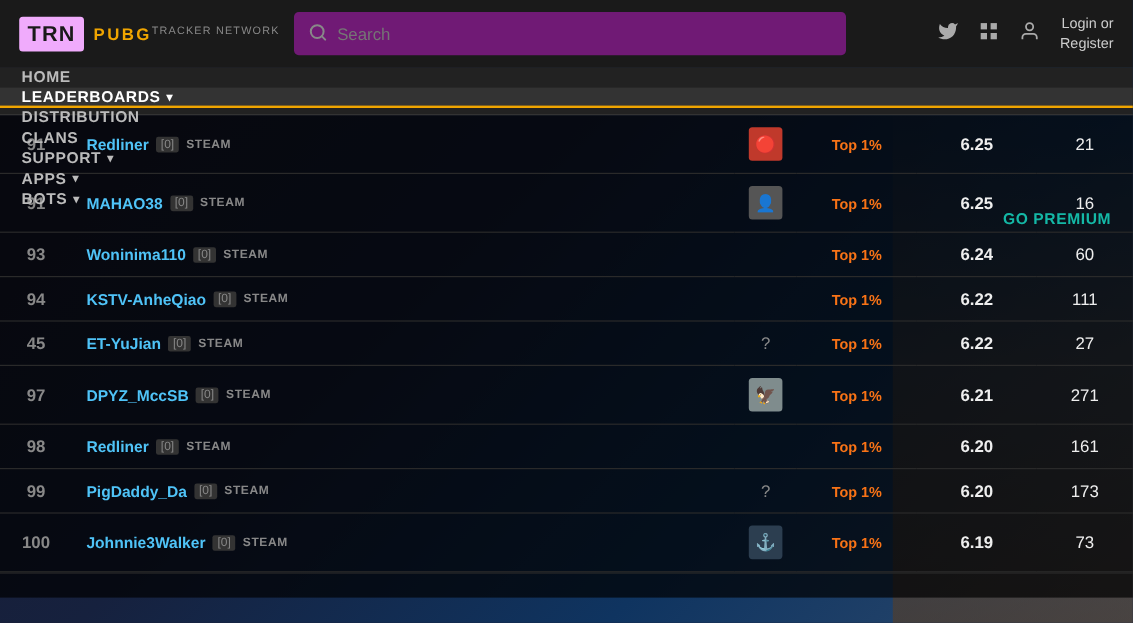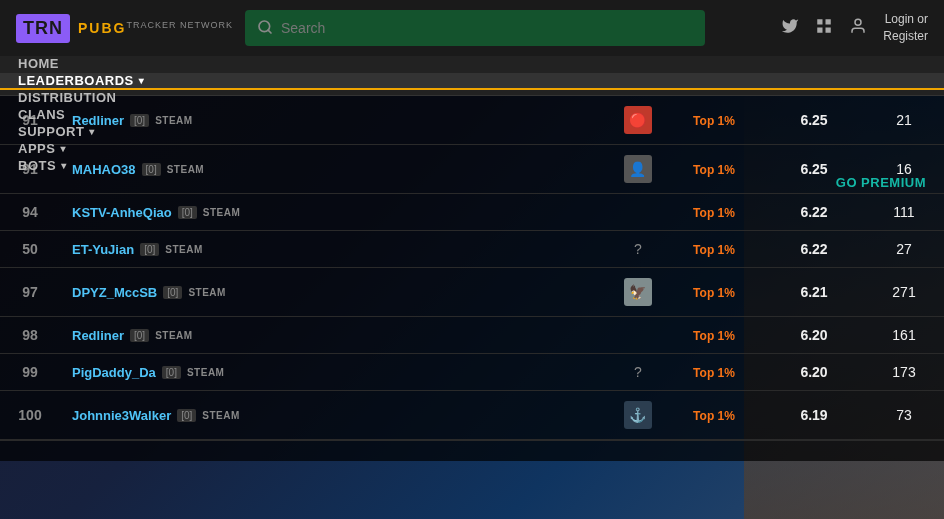--- a/index.html
+++ b/index.html
@@ -44,21 +44,21 @@
 
     .logo {
       display: flex;
       align-items: center;
       gap: 8px;
       text-decoration: none;
       flex-shrink: 0;
     }
 
     .logo-box {
-      background: #8b5cf6;
+      background: #f0abfc;
       color: #1a1a1a;
       font-weight: 900;
       font-size: 18px;
       padding: 4px 7px;
       border-radius: 3px;
       letter-spacing: 1px;
     }
 
     .logo-text {
       display: flex;
@@ -77,21 +77,21 @@
       color: #888;
       font-size: 9px;
       letter-spacing: 1px;
     }
 
     .search-bar {
       flex: 1;
       max-width: 460px;
       display: flex;
       align-items: center;
-      background: #14532d;
+      background: #701a75;
       border-radius: 4px;
       padding: 0 12px;
       height: 36px;
       gap: 8px;
     }
 
     .search-icon-svg {
       color: #888;
       flex-shrink: 0;
     }
@@ -389,37 +389,53 @@
     <td style="width:50px; text-align:center;">
               <div class="clan-icon" style="background:#555; font-size:14px;">👤</div>
             </td>
     <td class="percentile-cell">
       <span class="top-percent">Top 1%</span>
     </td>
     <td class="ratio-cell">6.25</td>
     <td class="matches-cell">16</td>
   </tr>
           <tr>
+    <td class="rank-cell">93</td>
+    <td>
+      <div class="player-cell">
+        <span class="player-name">Woninima110</span>
+        <span class="badge-zero">[0]</span>
+        <span class="platform-badge">STEAM</span>
+      </div>
+    </td>
+    <td style="width:50px; text-align:center;"><span style="display:inline-block;width:28px;"></span></td>
+    <td class="percentile-cell">
+      <span class="top-percent">Top 1%</span>
+    </td>
+    <td class="ratio-cell">6.24</td>
+    <td class="matches-cell">60</td>
+  </tr>
+          <tr>
     <td class="rank-cell">94</td>
     <td>
       <div class="player-cell">
         <span class="player-name">KSTV-AnheQiao</span>
         <span class="badge-zero">[0]</span>
         <span class="platform-badge">STEAM</span>
       </div>
     </td>
     <td style="width:50px; text-align:center;"><span style="display:inline-block;width:28px;"></span></td>
     <td class="percentile-cell">
       <span class="top-percent">Top 1%</span>
     </td>
     <td class="ratio-cell">6.22</td>
     <td class="matches-cell">111</td>
   </tr>
           <tr>
-    <td class="rank-cell">50</td>
+    <td class="rank-cell">45</td>
     <td>
       <div class="player-cell">
         <span class="player-name">ET-YuJian</span>
         <span class="badge-zero">[0]</span>
         <span class="platform-badge">STEAM</span>
       </div>
     </td>
     <td style="width:50px; text-align:center;"><span class="question-mark">?</span></td>
     <td class="percentile-cell">
       <span class="top-percent">Top 1%</span>

